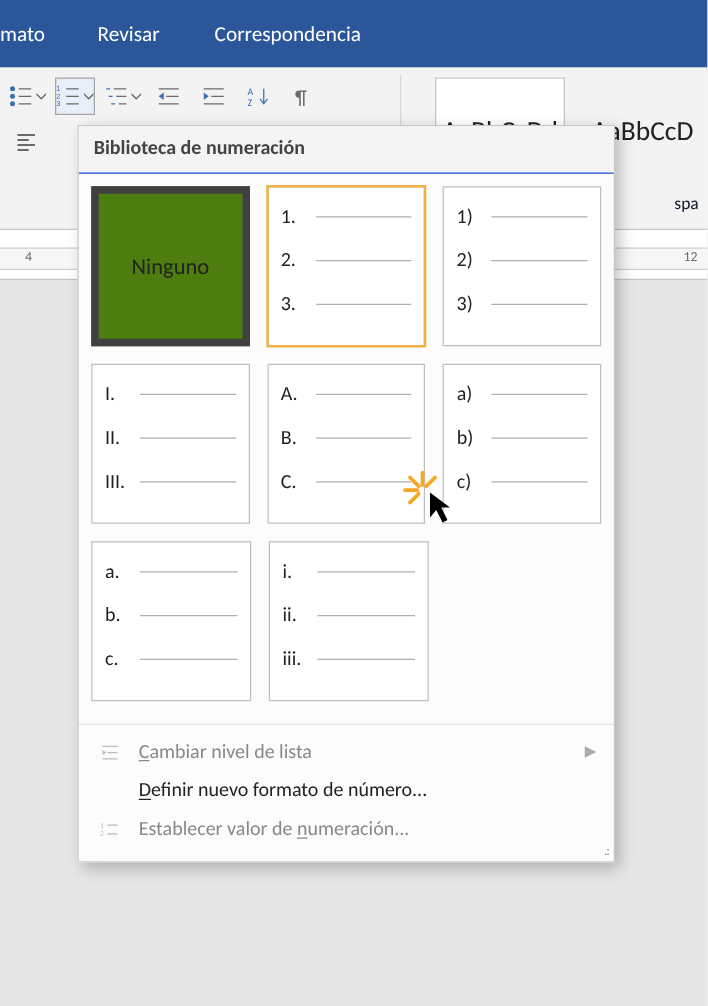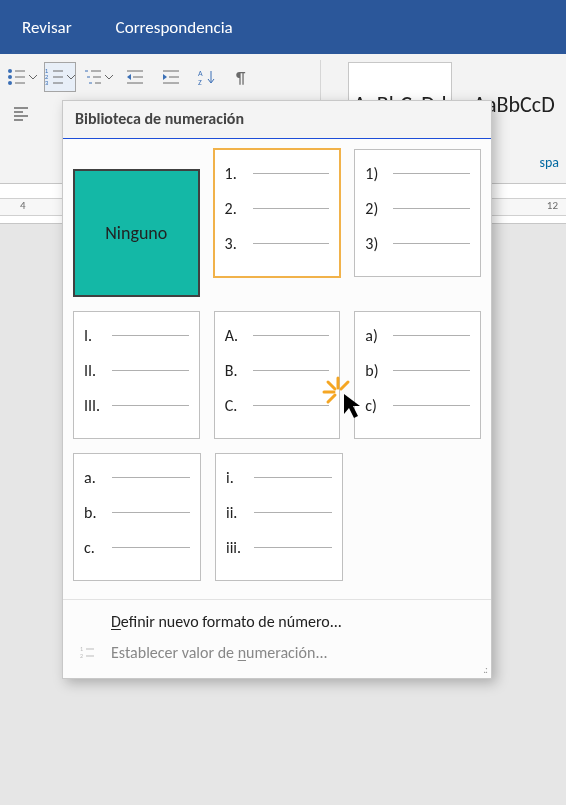--- a/index.html
+++ b/index.html
@@ -72,21 +72,21 @@
   }
   .style-box {
     border:1px solid #c7c7c7;
     background:#fff;
     width:104px; height:84px;
     display:flex; align-items:center; justify-content:center;
     font-family: Calibri, sans-serif;
     font-size:22px; color:#222;
   }
   .style-box.plain { border:1px solid transparent; background:transparent;}
-  .style-label { position:absolute; right:7px; top:100px; color:#0369a1; font-size:14px;}
+  .style-label { position:absolute; right:7px; top:100px; color:#0f172a; font-size:14px;}
   
   .ruler-area {
     background:#fff;
     height: 40px;
     border-bottom: 1px solid #c6c6c6;
     position:relative;
   }
   .ruler-ticks {
     position:absolute; left:0; right:0; top: 14px;
     height:18px;
@@ -127,23 +127,22 @@
   }
   .lib-cell {
     width:128px;
     height:128px;
     border:1px solid #bfbfbf;
     background:#fff;
     position:relative;
     padding:14px 10px;
   }
   .lib-cell.selected {
-    border:2px solid #404040;
-    background:#14b8a6;
-    margin-top:20px;
+    border:6px solid #404040;
+    background:#4d7c0f;
   }
   .lib-cell.hover {
     outline:2px solid #f1b24a;
     outline-offset:-1px;
   }
   .lib-cell.ninguno {
     display:flex; align-items:center; justify-content:center;
     font-size:18px; color:#222;
     padding:0;
   }
@@ -181,20 +180,21 @@
     position:absolute;
     left: 320px; top: 370px;
     pointer-events:none;
     z-index:50;
   }
 </style>
 </head>
 <body>
 
 <div class="ribbon-tabs">
+  <div class="tab cut">mato</div>
   <div class="tab">Revisar</div>
   <div class="tab">Correspondencia</div>
 </div>
 
 <div class="ribbon-content">
   <div class="para-group">
     <div class="ribbon-btn">
       <svg width="20" height="18">
           <g fill="#3b6fb6">
             <circle cx="3" cy="3" r="2"></circle>
@@ -419,20 +419,34 @@
         <div class="lib-line">
             <span class="num">iii.</span>
             <span class="dash"></span>
           </div>
       </div>
     </div>
 
   </div>
 
   <div class="menu-footer">
+    <div class="menu-item">
+      <span class="micon">
+        <svg width="16" height="14">
+            <g stroke="#bbb">
+              <line x1="2" y1="2" x2="14" y2="2"></line>
+              <line x1="6" y1="7" x2="14" y2="7"></line>
+              <line x1="2" y1="12" x2="14" y2="12"></line>
+            </g>
+            <path d="M2 5 L5 7 L2 9 Z" fill="#bbb"></path>
+          </svg>
+      </span>
+      <span><span class="ul">C</span><span id="chg-rest">ambiar nivel de lista</span></span>
+      <span class="chev">▶</span>
+    </div>
     <div class="menu-item enabled">
       <span class="micon"></span>
       <span><span class="ul">D</span><span id="def-rest">efinir nuevo formato de número...</span></span>
     </div>
     <div class="menu-item">
       <span class="micon">
         <svg width="16" height="14">
             <g fill="#bbb" font-size="6">
               <text x="0" y="5">1</text>
               <text x="0" y="12">2</text>

